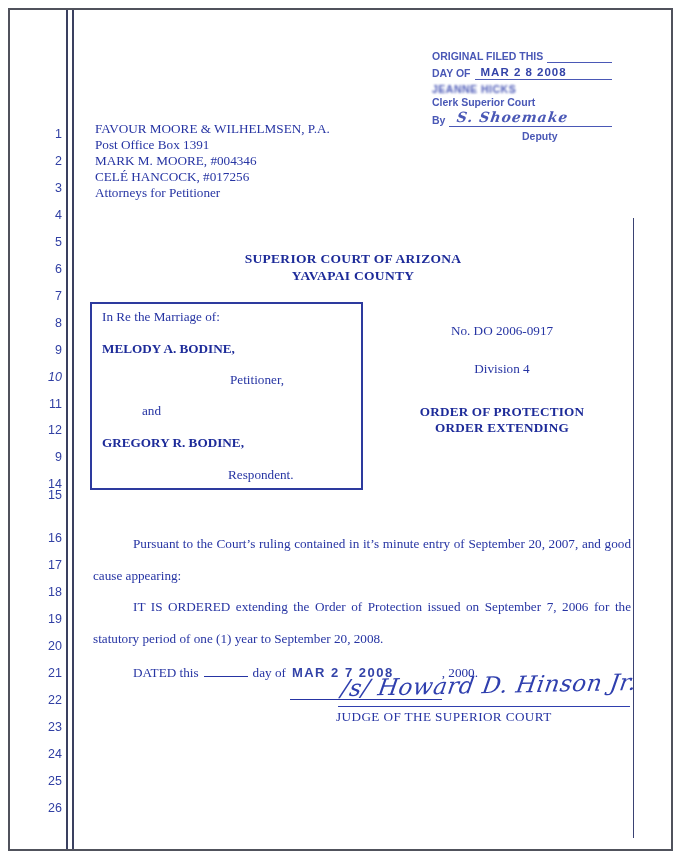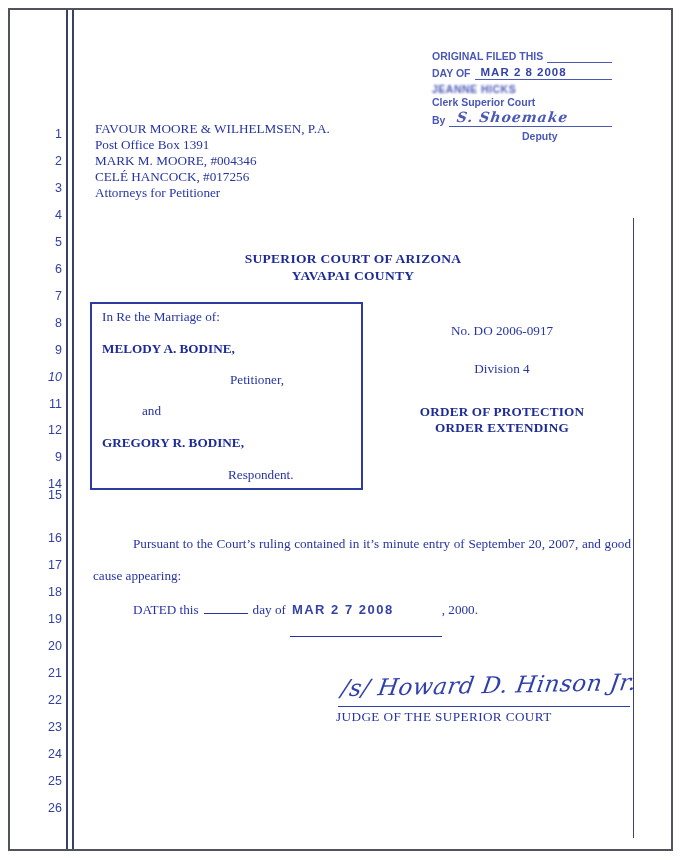--- a/index.html
+++ b/index.html
@@ -174,19 +174,20 @@
     <div class="case-number">No. DO 2006-0917</div>
     <div class="case-division">Division 4</div>
     <div class="order-title">
       <div>ORDER OF PROTECTION</div>
       <div>ORDER EXTENDING</div>
     </div>
   </div>
 
   <div class="abs body-text">
     <p>Pursuant to the Court’s ruling contained in it’s minute entry of September 20, 2007, and good cause appearing:</p>
+    <p>IT IS ORDERED extending the Order of Protection issued on September 7, 2006 for the statutory period of one (1) year to September 20, 2008.</p>
     <p class="dated-line"><span>DATED this</span><span class="blank"></span><span>day of</span><span class="date-stamp">MAR 2 7 2008</span><span>, 2000.</span></p>
   </div>
 
   <div class="abs sig-line"></div>
   <div class="abs judge-sig">/s/ Howard D. Hinson Jr.</div>
   <div class="abs judge-title">JUDGE OF THE SUPERIOR COURT</div>
 </div>
 
 </body></html>

